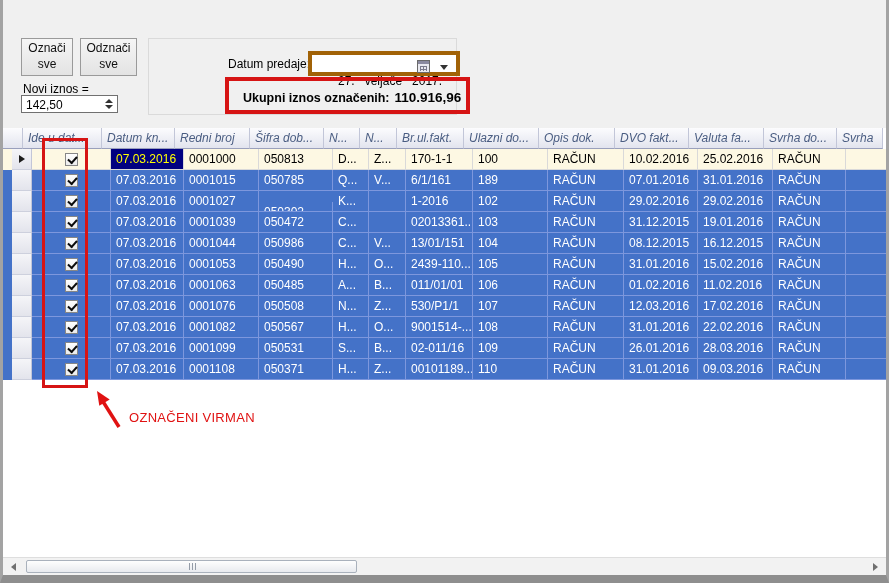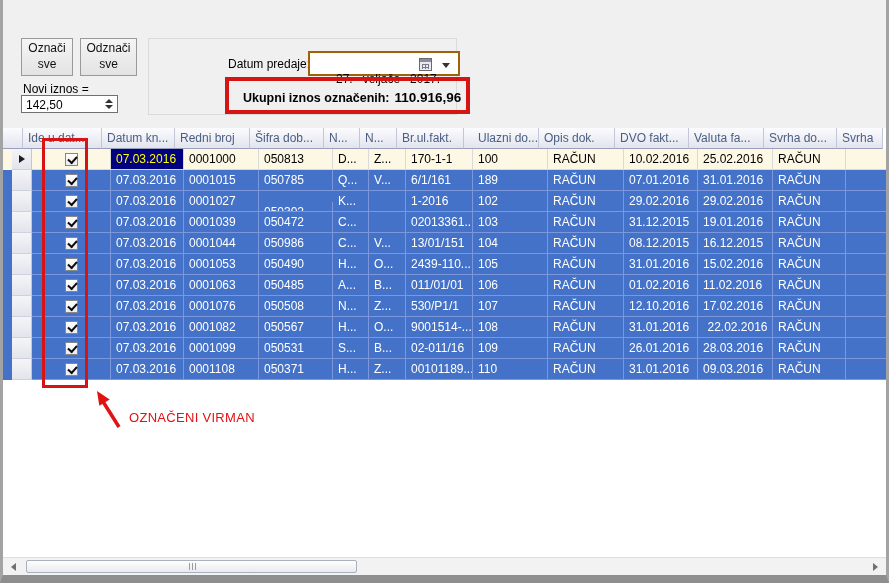--- a/index.html
+++ b/index.html
@@ -31,21 +31,21 @@
   .btn.file     { left:151px; top:28px; width:65px; height:44px; }
   .lbl { position:absolute; font-size:12px; color:#000; white-space:nowrap; }
   .lbl.novi  { left:20px;  top:53px; }
   .lbl.datum { left:225px; top:28px; }
   .groupbox { position:absolute; left:145px; top:9px; width:309px; height:77px; border:1px solid #dadada; }
   .spinbox { position:absolute; left:18px; top:66px; width:97px; height:18px; background:#fff; border:1px solid #707070; }
   .spinbox .val { position:absolute; left:4px; top:2px; font-size:12px; }
   .spinner { position:absolute; right:1px; top:1px; width:15px; height:14px; display:flex; flex-direction:column; justify-content:space-between; padding:2px 0; }
   .tri-up   { width:0; height:0; margin:0 auto; border-left:4px solid transparent; border-right:4px solid transparent; border-bottom:4px solid #333; }
   .tri-down { width:0; height:0; margin:0 auto; border-left:4px solid transparent; border-right:4px solid transparent; border-top:4px solid #333; }
-  .datefield { position:absolute; left:305px; top:22px; width:152px; height:25px; background:#fff; border:2px solid #a16207;
+  .datefield { position:absolute; left:305px; top:22px; width:152px; height:25px; background:#fff; border:4px solid #a16207;
                font-size:12px; padding:5px 0 0 6px; white-space:pre; }
   .cal-icon { position:absolute; right:26px; top:5px; width:13px; height:13px; border:1px solid #6a6a6a; background:#e9e9ef; }
   .cal-icon::before { content:""; position:absolute; left:0; right:0; top:0; height:3px; background:#8a8aa0; }
   .cal-icon::after  { content:""; position:absolute; left:2px; top:5px; width:7px; height:5px;
                       background:repeating-linear-gradient(90deg,#7a7a8c 0 1px,transparent 1px 3px),
                                  repeating-linear-gradient(#7a7a8c 0 1px,transparent 1px 3px); }
   .caret-down { position:absolute; right:8px; top:10px; width:0; height:0;
                 border-left:4px solid transparent; border-right:4px solid transparent; border-top:5px solid #333; }
   .total { position:absolute; left:240px; top:61px; font-size:12.5px; font-weight:bold; color:#000; white-space:nowrap; }
   .total .value { margin-left:5px; font-size:13.5px; }
@@ -53,21 +53,21 @@
   
   .redbox-total { position:absolute; left:225px; top:77px; width:245px; height:37px; border:4px solid #d61414; z-index:60; pointer-events:none; }
   .redbox-col   { position:absolute; left:42px; top:138px; width:46px; height:250px; border:3px solid #d61414; z-index:60; pointer-events:none; }
   .ann-text { position:absolute; left:129px; top:410px; font-size:13px; color:#e01212; letter-spacing:.3px; z-index:60; }
   .ann-arrow { position:absolute; left:85px; top:386px; z-index:60; pointer-events:none; }
 
   
   .grid { position:absolute; left:3px; top:128px; width:883px; height:429px; background:#ffffff; overflow:hidden; }
   .grid-header { display:flex; height:21px; }
   .th { flex:none; background:linear-gradient(#fcfcfe,#e2e4ee); border-right:1px solid #c2c6d8; border-bottom:1px solid #9aa0bc;
-        font-size:12px; color:#4a5d82; padding:3px 0 0 5px; white-space:nowrap; overflow:hidden; }
+        font-size:12px; color:#4a5d82; padding:3px 0 0 5px; white-space:nowrap; overflow:hidden;font-style:italic; }
   .th.sel { padding:0; }
   .tr { display:flex; height:21px;padding-left:9px; }
   .td { flex:none; font-size:12px; padding:3px 0 0 5px; white-space:nowrap; overflow:hidden; }
   .td.sel { background:linear-gradient(#f5f5f8,#e3e4ec); border-right:1px solid #c2c6d8; border-bottom:1px solid #cdd0dd;
             display:flex; align-items:center; justify-content:center; padding:0; }
   .td.chk { display:flex; align-items:center; justify-content:center; padding:0; }
   .tr.current  { background:#fdf8e3; color:#000; }
   .tr.current .td:not(.sel)  { border-right:1px solid #d9d9d9; border-bottom:1px solid #d9d9d9; }
   .tr.selected { background:#4472c8; color:#fff; }
   .tr.selected .td:not(.sel) { border-right:1px solid #7d97dd; border-bottom:1px solid #7d97dd; }
@@ -126,21 +126,21 @@
   <div class="grid">
     <div class="grid-header">
         <div class="th sel" style="width: 20px;"></div>
         <div class="th" style="width: 79px;">Ide u dat...</div>
         <div class="th" style="width: 73px;">Datum kn...</div>
         <div class="th" style="width: 75px;">Redni broj</div>
         <div class="th" style="width: 74px;">Šifra dob...</div>
         <div class="th" style="width: 36px;">N...</div>
         <div class="th" style="width: 37px;">N...</div>
         <div class="th" style="width: 67px;">Br.ul.fakt.</div>
-        <div class="th" style="width: 75px; text-align: right;">Ulazni do...</div>
+        <div class="th" style="width: 75px;">Ulazni do...</div>
         <div class="th" style="width: 76px;">Opis dok.</div>
         <div class="th" style="width: 74px;">DVO fakt...</div>
         <div class="th" style="width: 75px;">Valuta fa...</div>
         <div class="th" style="width: 73px;">Svrha do...</div>
         <div class="th" style="width: 46px;">Svrha</div>
       </div>
     <div class="grid-rows">
         <div class="tr current">
           <div class="td sel" style="width: 20px;">
             <div class="row-arrow"></div>
@@ -275,40 +275,40 @@
             <div class="checkbox"></div>
           </div>
           <div class="td" style="width: 73px;">07.03.2016</div>
           <div class="td" style="width: 75px;">0001076</div>
           <div class="td" style="width: 74px;">050508</div>
           <div class="td" style="width: 36px;">N...</div>
           <div class="td" style="width: 37px;">Z...</div>
           <div class="td" style="width: 67px;">530/P1/1</div>
           <div class="td" style="width: 75px;">107</div>
           <div class="td" style="width: 76px;">RAČUN</div>
-          <div class="td" style="width: 74px;">12.10.2016</div>
+          <div class="td" style="width: 74px;">12.03.2016</div>
           <div class="td" style="width: 75px;">17.02.2016</div>
           <div class="td" style="width: 73px;">RAČUN</div>
           <div class="td" style="width: 46px;"></div>
         </div>
         <div class="tr selected">
           <div class="td sel" style="width: 20px;"></div>
           <div class="td chk" style="width: 79px;">
             <div class="checkbox"></div>
           </div>
           <div class="td" style="width: 73px;">07.03.2016</div>
           <div class="td" style="width: 75px;">0001082</div>
           <div class="td" style="width: 74px;">050567</div>
           <div class="td" style="width: 36px;">H...</div>
           <div class="td" style="width: 37px;">O...</div>
           <div class="td" style="width: 67px;">9001514-...</div>
           <div class="td" style="width: 75px;">108</div>
           <div class="td" style="width: 76px;">RAČUN</div>
           <div class="td" style="width: 74px;">31.01.2016</div>
-          <div class="td" style="width: 75px; text-align: center;">22.02.2016</div>
+          <div class="td" style="width: 75px;">22.02.2016</div>
           <div class="td" style="width: 73px;">RAČUN</div>
           <div class="td" style="width: 46px;"></div>
         </div>
         <div class="tr selected">
           <div class="td sel" style="width: 20px;"></div>
           <div class="td chk" style="width: 79px;">
             <div class="checkbox"></div>
           </div>
           <div class="td" style="width: 73px;">07.03.2016</div>
           <div class="td" style="width: 75px;">0001099</div>

